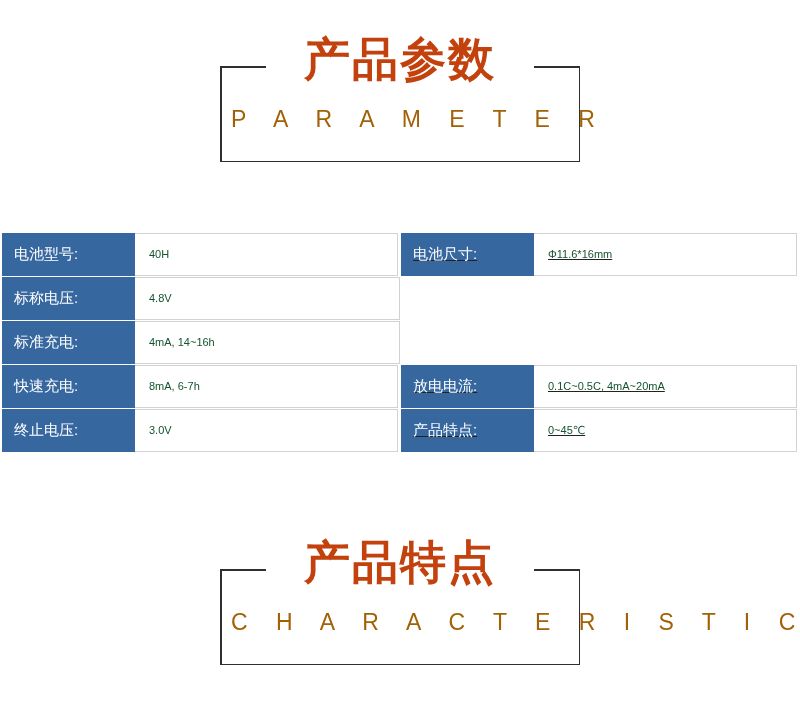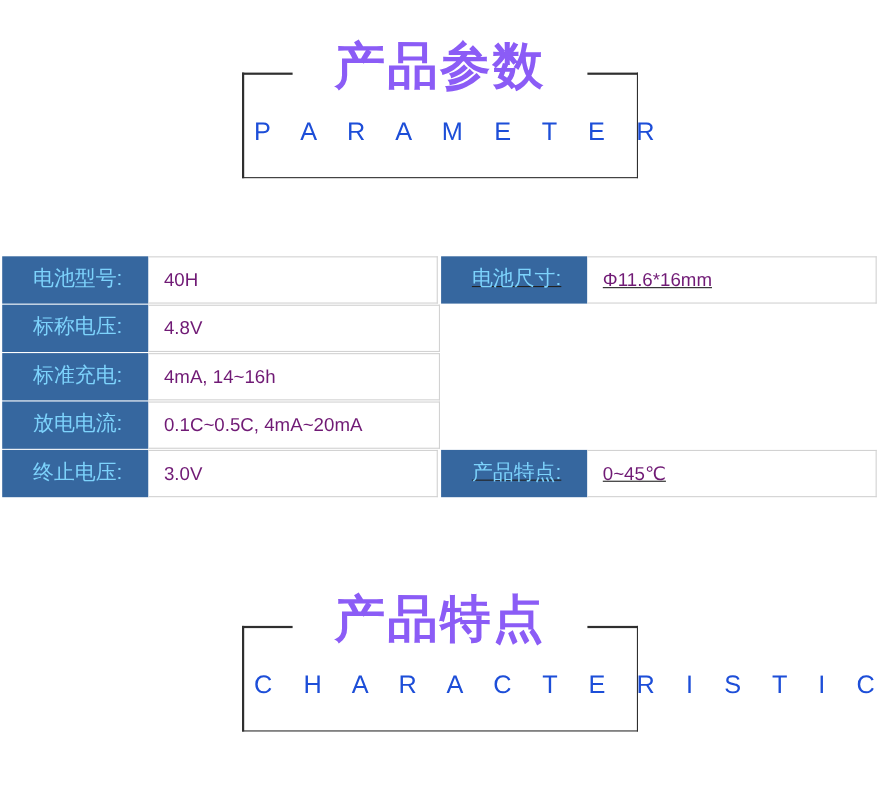--- a/index.html
+++ b/index.html
@@ -41,34 +41,34 @@
 
   .heading-cn {
     position: absolute;
     top: -30px;
     left: 0;
     width: 100%;
     text-align: center;
     font-size: 46px;
     font-weight: bold;
     letter-spacing: 2px;
-    color: #8b5cf6;
+    color: #c2410c;
     line-height: 1;
     white-space: nowrap;
   }
   .heading-en {
     position: absolute;
     top: 42px;
     left: 0;
     width: 100%;
     text-align: center;
     font-size: 23px;
     letter-spacing: 11px;
     text-indent: 11px;
-    color: #1d4ed8;
+    color: #a16207;
     line-height: 1;
     white-space: nowrap;
   }
 
   
   #param-table {
     position: absolute;
     left: 2px;
     top: 233px;
     width: 795px;
@@ -81,36 +81,36 @@
   .param-col {
     display: flex;
     width: 50%;
   }
   .param-col + .param-col { margin-left: 3px; text-decoration: underline; }
 
   .param-label {
     width: 133px;
     flex: 0 0 133px;
     background: #36679F;
-    color: #7dd3fc;
-    font-size: 19px;
-    padding: 10px 0 10px 28px;
+    color: #ffffff;
+    font-size: 15px;
+    padding: 10px 0 10px 12px;
     line-height: 21px;
     white-space: nowrap;
   }
   .param-label.spaced {
     letter-spacing: 0;
   }
   .param-value {
     flex: 1 1 auto;
     border: 1px solid #d2d2d2;
     border-left: none;
     background: #ffffff;
-    color: #701a75;
-    font-size: 17px;
+    color: #14532d;
+    font-size: 11px;
     padding: 10px 0 10px 14px;
     line-height: 21px;
     white-space: nowrap;
     overflow: hidden;
   }
 </style>
 </head>
 <body>
 
 <div class="section-heading" id="heading-parameter">
@@ -145,20 +145,24 @@
 
   <div class="param-row">
     <div class="param-col">
       <div class="param-label">标准充电:</div>
       <div class="param-value">4mA, 14~16h</div>
     </div>
   </div>
 
   <div class="param-row">
     <div class="param-col">
+      <div class="param-label">快速充电:</div>
+      <div class="param-value">8mA, 6-7h</div>
+    </div>
+    <div class="param-col">
       <div class="param-label">放电电流:</div>
       <div class="param-value">0.1C~0.5C, 4mA~20mA</div>
     </div>
   </div>
 
   <div class="param-row">
     <div class="param-col">
       <div class="param-label">终止电压:</div>
       <div class="param-value">3.0V</div>
     </div>

